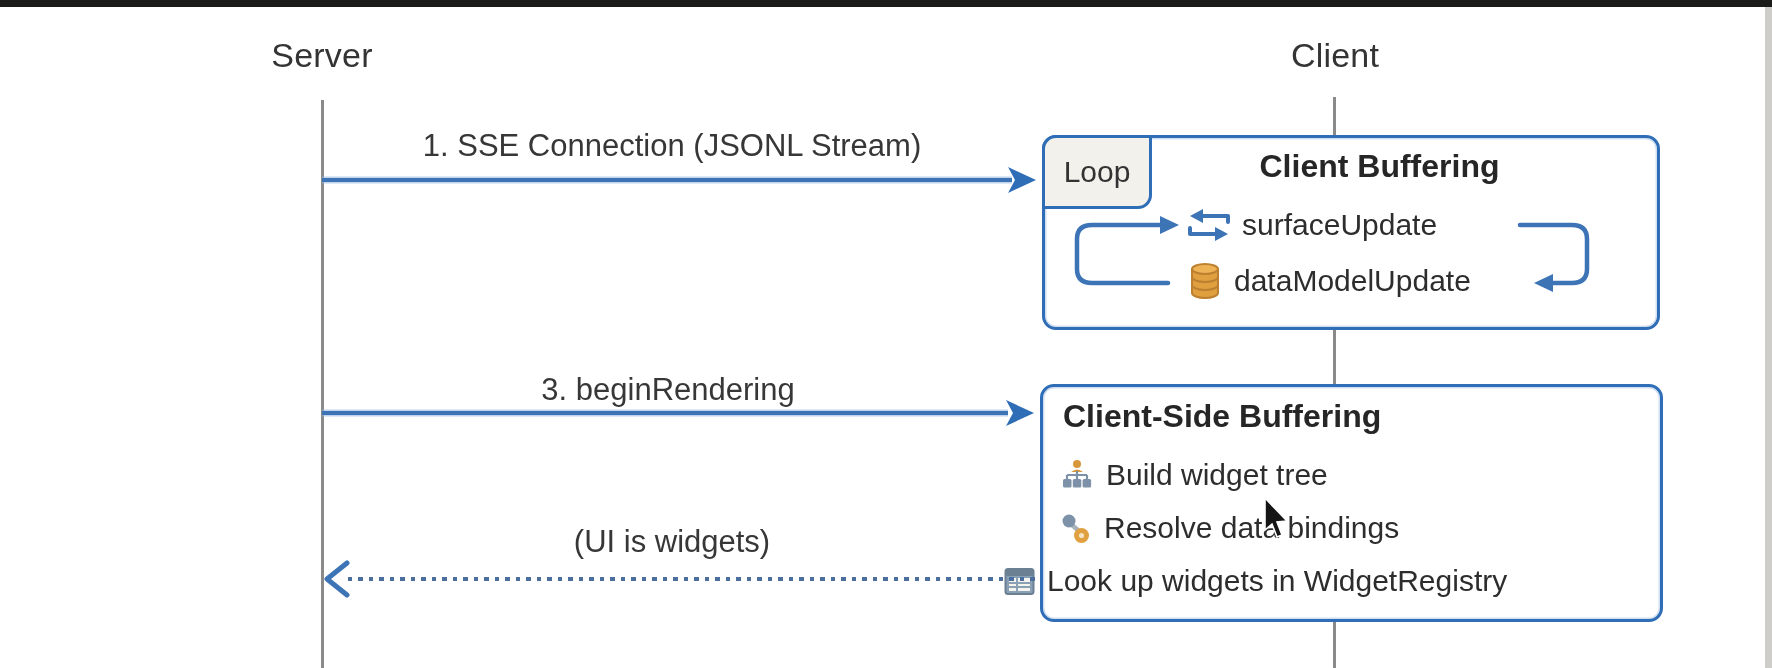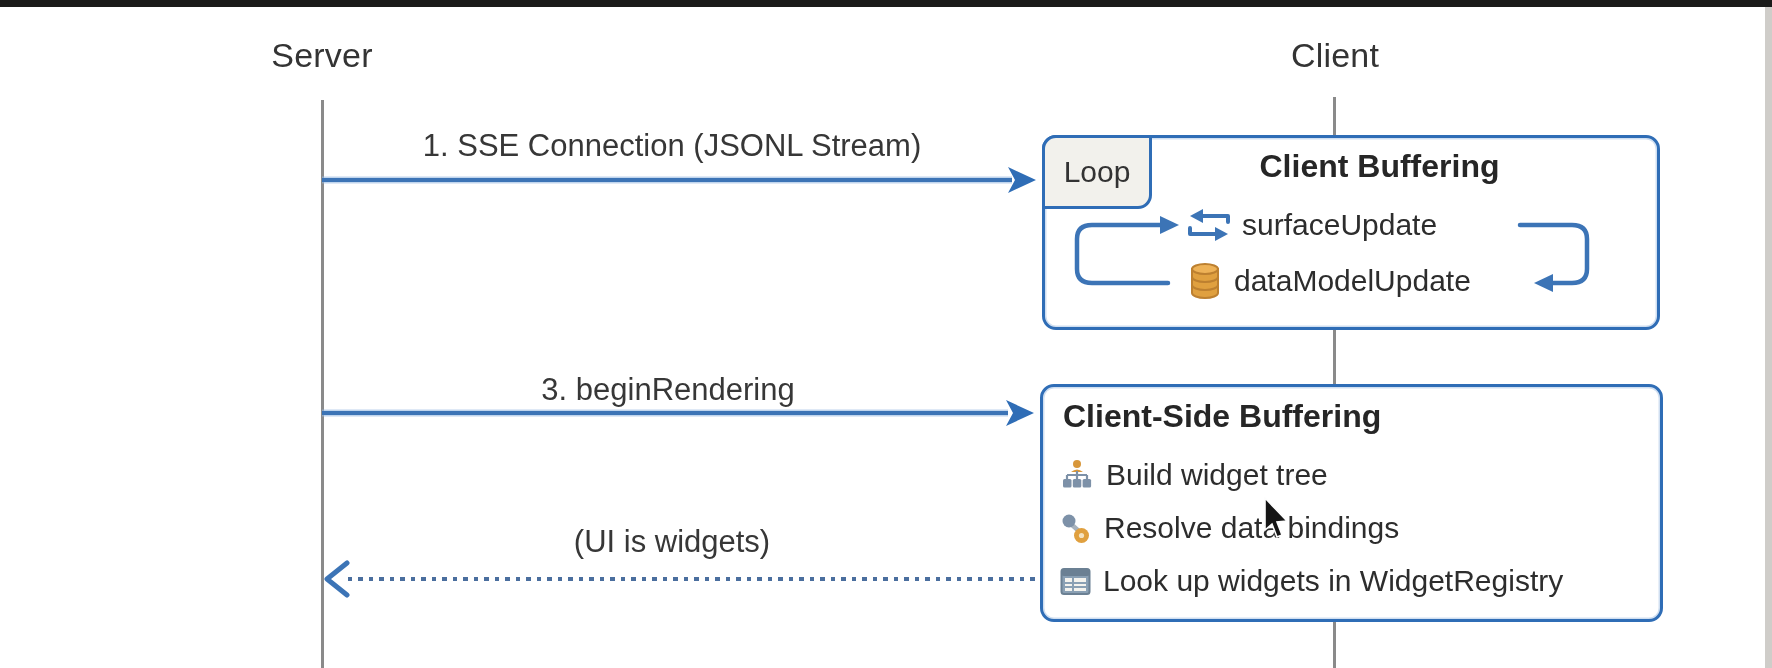--- a/index.html
+++ b/index.html
@@ -114,21 +114,21 @@
   <div class="abs item-row" style="left:1060px;top:509px;">
     <svg class="icon" width="32" height="33" viewBox="0 0 32 33">
       <path d="M11 12 L21 21" stroke="#a7b2bd" stroke-width="4.5" stroke-linecap="round"></path>
       <circle cx="9" cy="9" r="6.5" fill="#7d91a8"></circle>
       <circle cx="21.5" cy="23.5" r="7.5" fill="#e0a03f"></circle>
       <circle cx="21.5" cy="23.5" r="2.6" fill="#f4e3c2"></circle>
     </svg>
     <span class="txt">Resolve data bindings</span>
   </div>
 
-  <div class="abs item-row" style="left:1060px;top:562px;">
+  <div class="abs item-row" style="left:1004px;top:562px;">
     <svg class="icon" width="31" height="31" viewBox="0 0 31 31">
       <rect x="1.5" y="3" width="28" height="25" rx="2.5" fill="#8aa0b4" stroke="#6b8093" stroke-width="2"></rect>
       <rect x="1.5" y="3" width="28" height="7" rx="2.5" fill="#6b8093"></rect>
       <rect x="5" y="12" width="21" height="13" fill="#f4f3ee"></rect>
       <path d="M13 12 V25 M5 17 H26 M5 21 H26" stroke="#8aa0b4" stroke-width="2"></path>
     </svg>
     <span class="txt">Look up widgets in WidgetRegistry</span>
   </div>
 
   <div class="abs msg-label" style="left:322px;top:524px;">(UI is widgets)</div>

